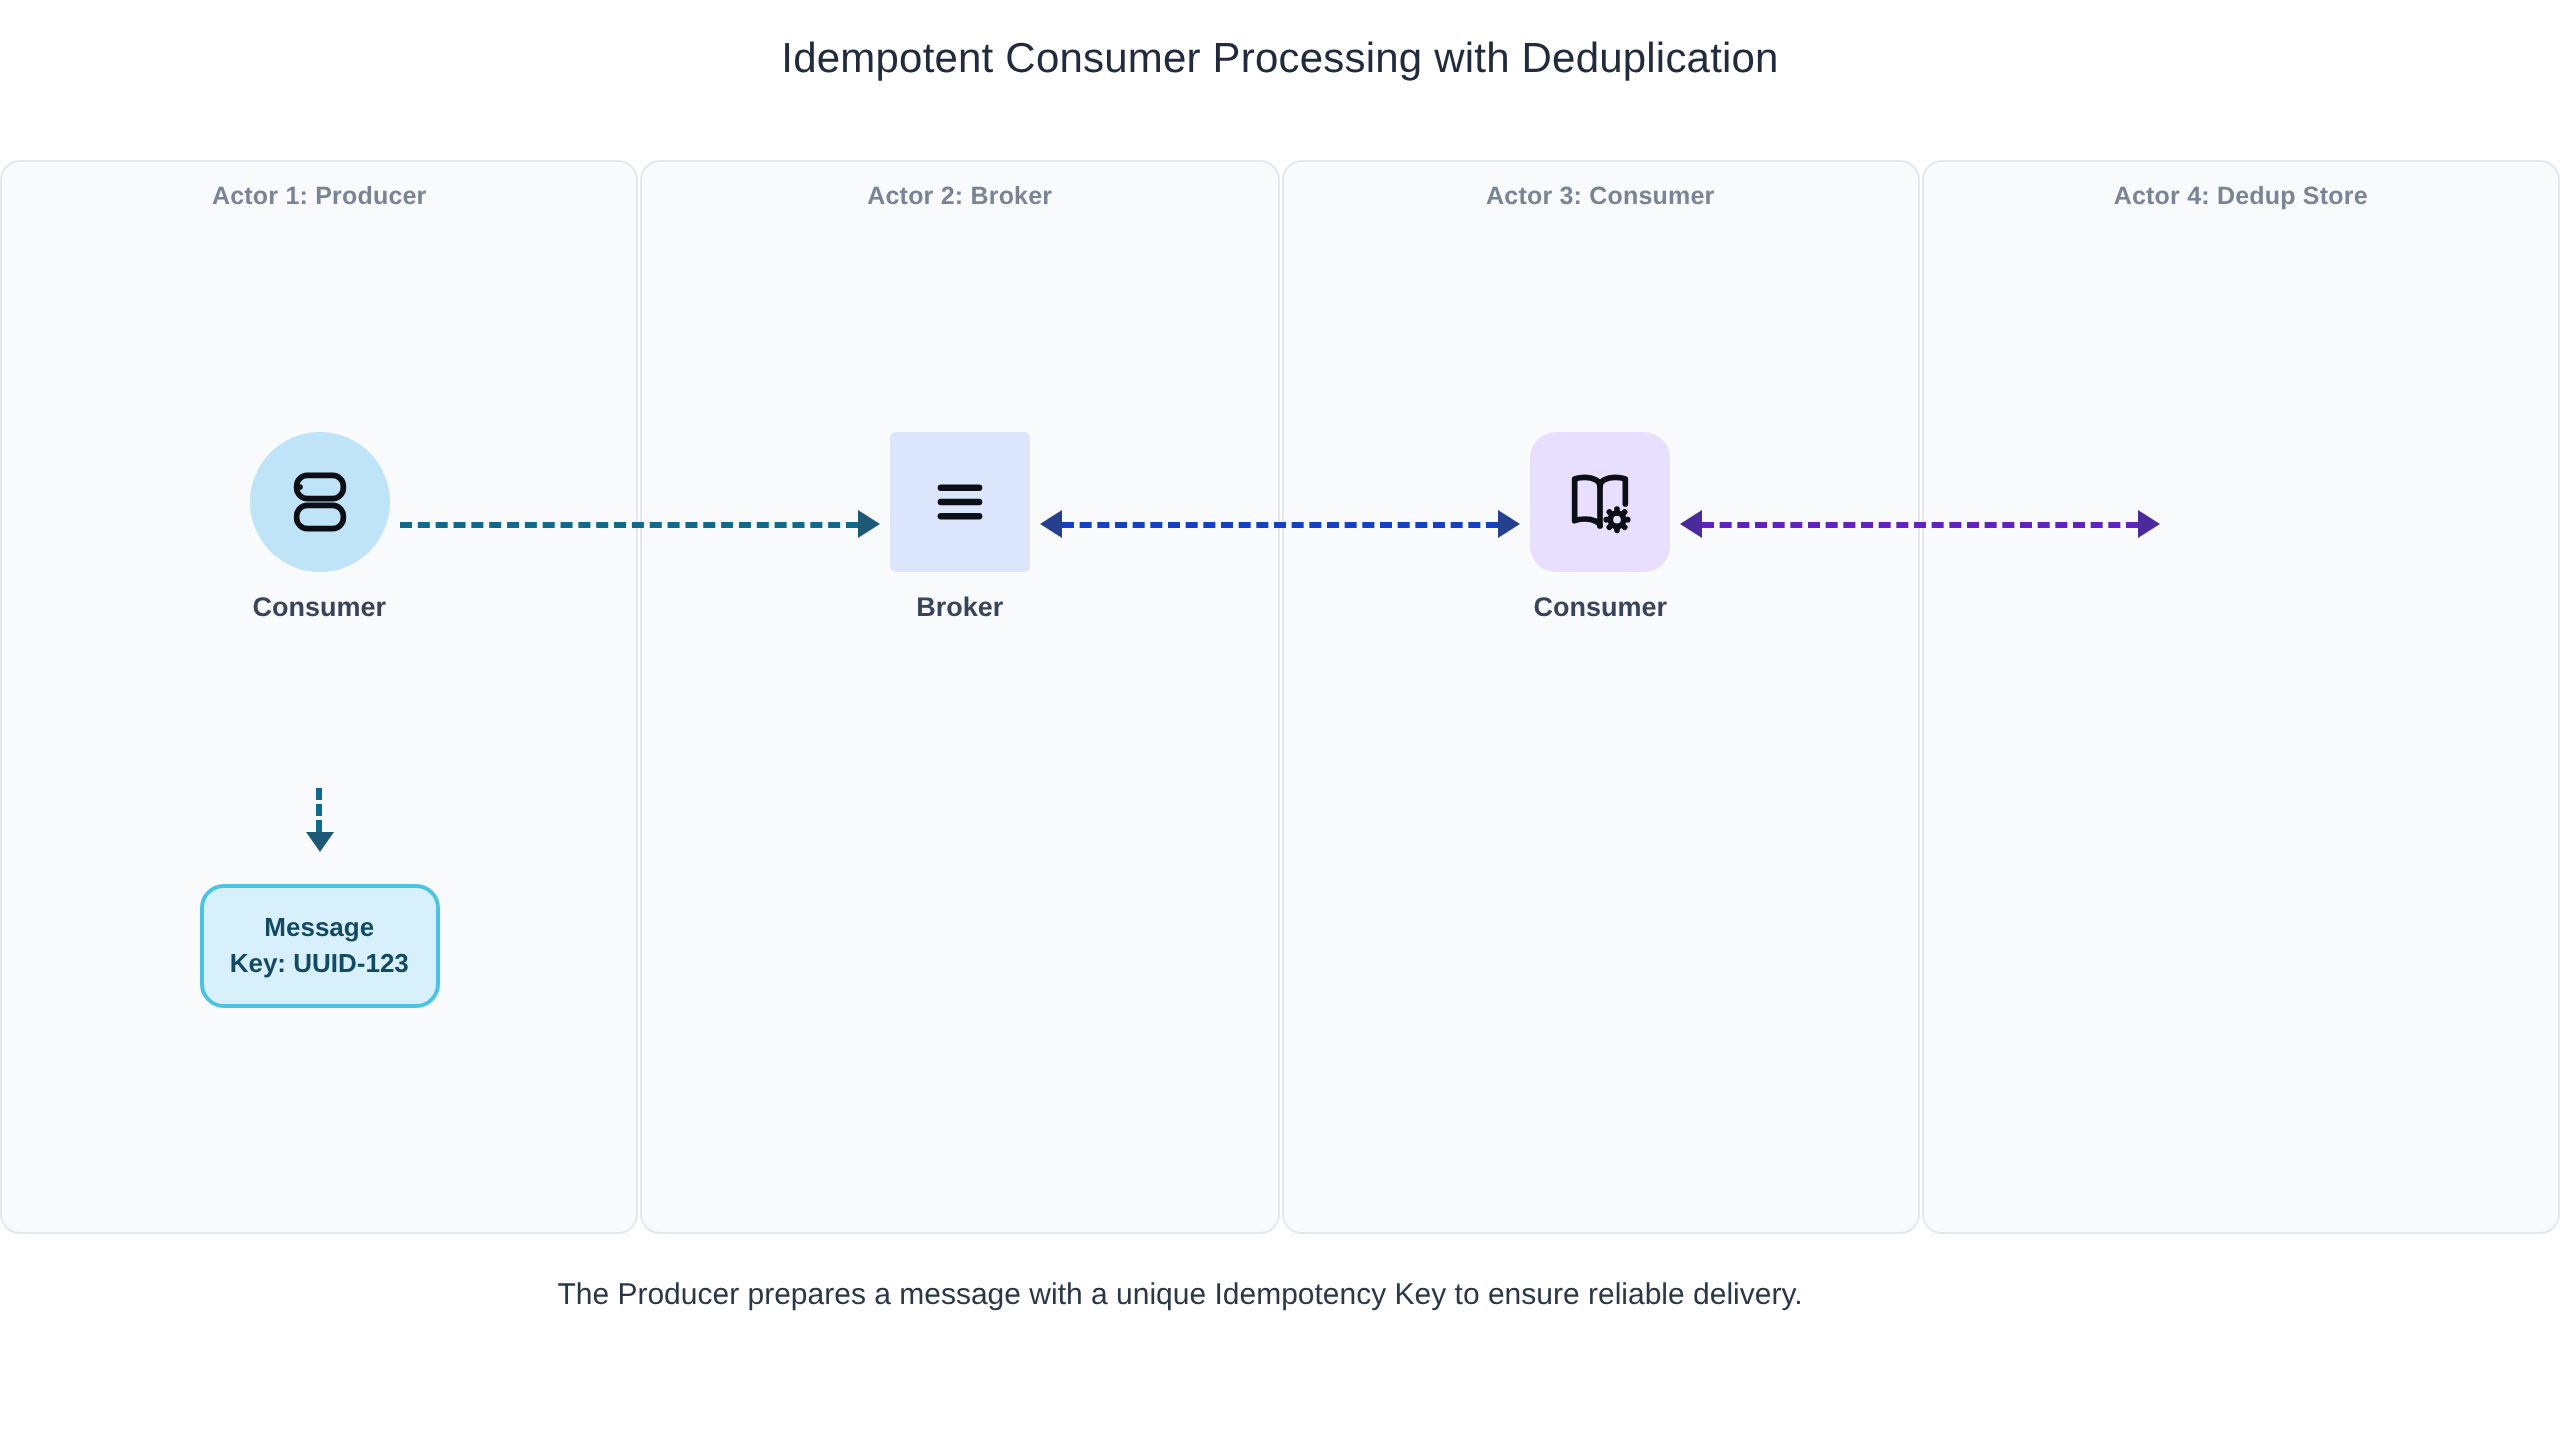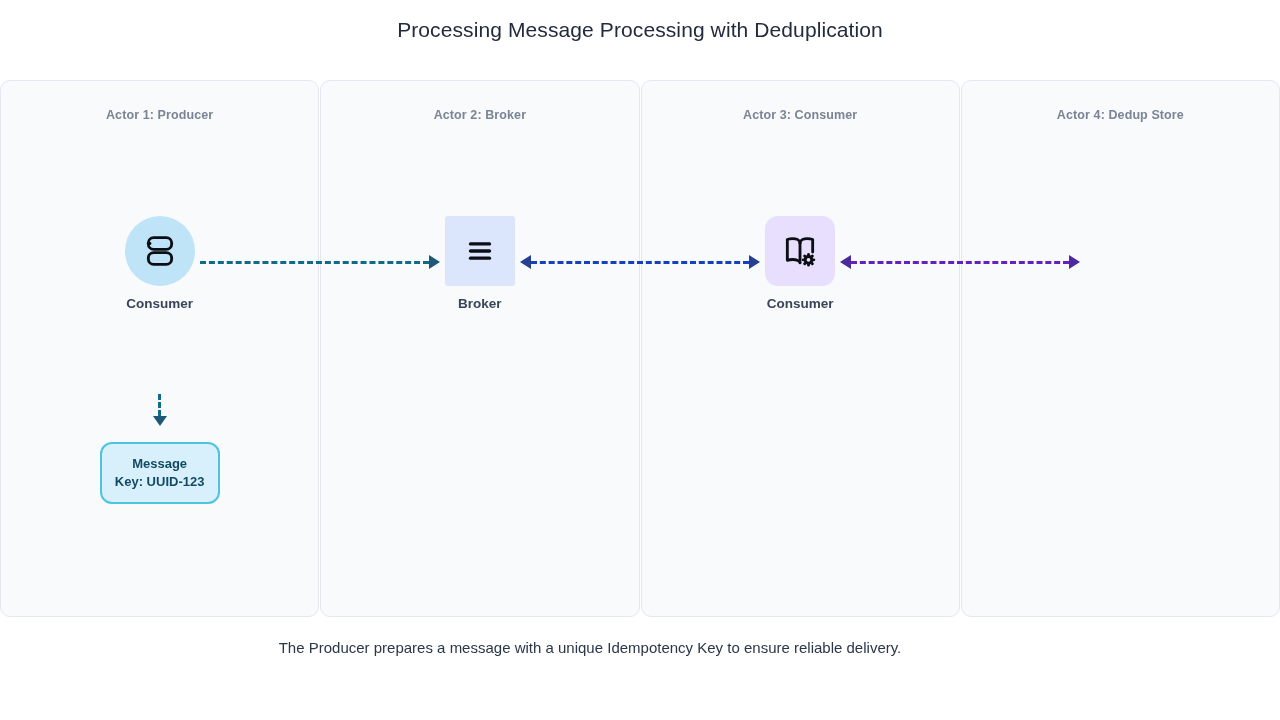--- a/index.html
+++ b/index.html
@@ -42,21 +42,21 @@
   .lane {
     position: relative;
     flex: 1 1 0;
     background: #f8fafc;
     border: 1px solid #e3e8ef;
     border-radius: 10px;
     box-sizing: border-box;
   }
   .lane-title {
     position: absolute;
-    top: 27px;
+    top: 10px;
     left: 0;
     width: 100%;
     text-align: center;
     font-size: 12.5px;
     font-weight: bold;
     color: #7b8494;
     letter-spacing: 0.1px;
   }
 
   
@@ -171,21 +171,21 @@
     width: 1180px;
     text-align: center;
     font-size: 15px;
     color: #2b3648;
   }
   svg { display: block; }
 </style>
 </head>
 <body>
 
-<div class="diagram-title">Processing Message Processing with Deduplication</div>
+<div class="diagram-title">Idempotent Consumer Processing with Deduplication</div>
 
 <div class="lanes">
 
   <div class="lane">
     <div class="lane-title">Actor 1: Producer</div>
 
     <div class="node">
       <div class="node-shape shape-circle">
         <span>
           <svg width="40" height="40" viewBox="0 0 24 24" fill="none" stroke="#0b0e14" stroke-width="1.7" stroke-linecap="round" stroke-linejoin="round">

